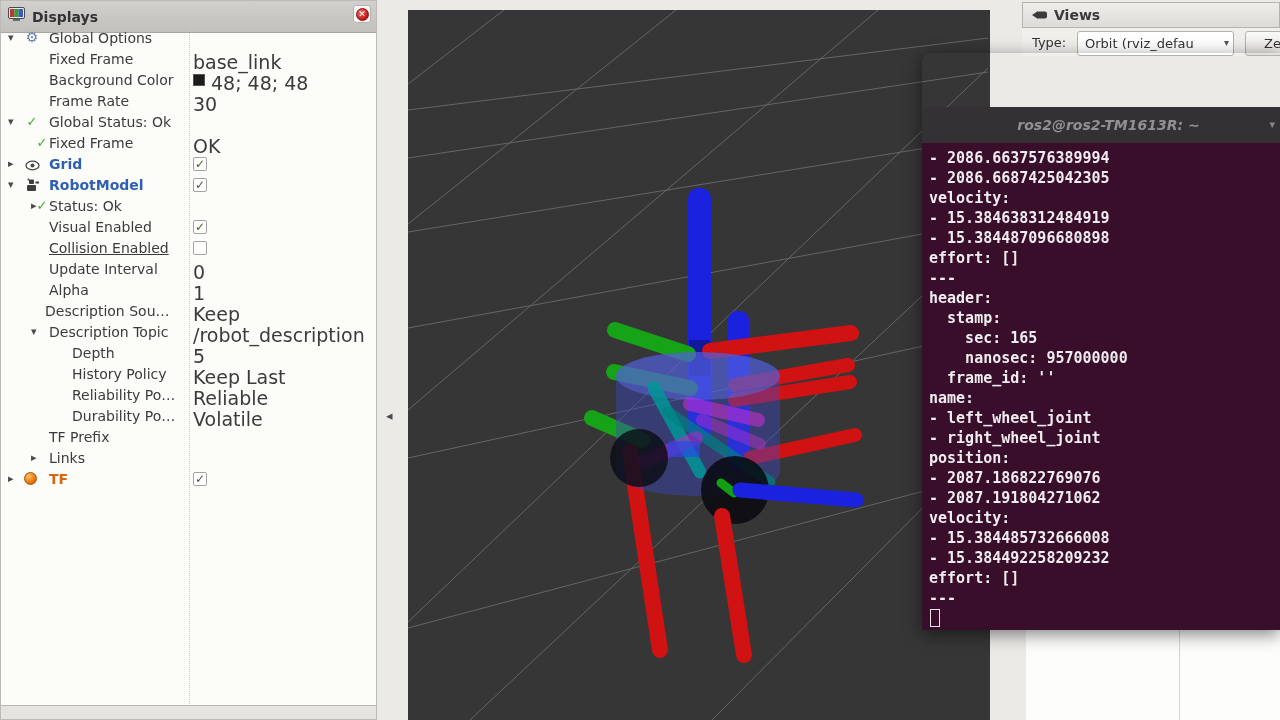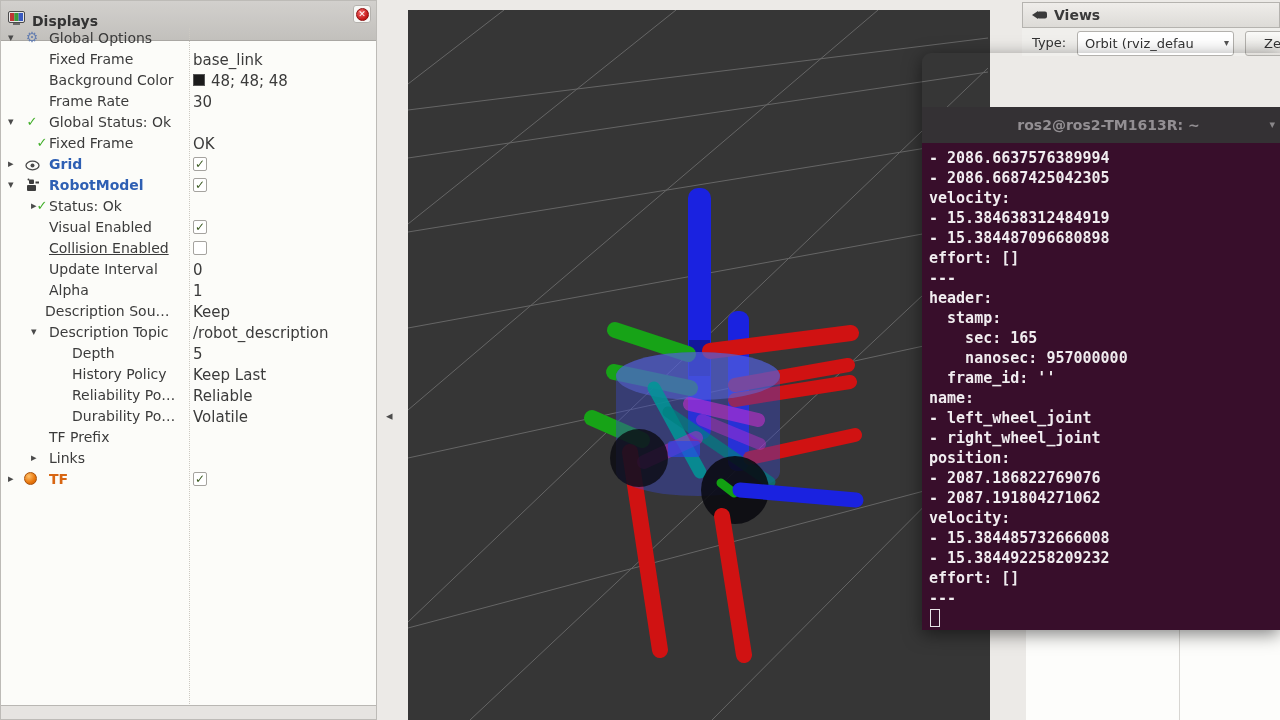--- a/index.html
+++ b/index.html
@@ -3,21 +3,21 @@
 <meta charset="utf-8">
 <style>
   * { margin:0; padding:0; box-sizing:border-box; }
   html,body { background:#101010; }
   body { font-family:"DejaVu Sans", sans-serif; }
   .screen { position:relative; width:1280px; height:720px; background:#eceae7; overflow:hidden; }
 
   
   .displays-panel { position:absolute; left:0; top:0; width:377px; height:720px;
     background:#fcfcf9; border:1px solid #bdbbb7; }
-  .panel-titlebar { position:absolute; left:0; top:0; width:100%; height:40px;
+  .panel-titlebar { position:absolute; left:0; top:0; width:100%; height:32px;
     background:linear-gradient(#d2d0cd,#c2c0bc); border-bottom:1px solid #a9a7a3;
     display:flex; align-items:center; padding:0 7px; }
   .panel-titlebar .ptitle { font-size:14px; font-weight:bold; color:#333; margin-left:7px; }
   .close-btn { position:absolute; right:5px; top:4px; width:18px; height:18px; background:#f7f7f5;
     border:1px solid #b5b3af; border-radius:3px; display:flex; align-items:center; justify-content:center; }
   .close-btn .dot { width:13px; height:13px; border-radius:50%;
     background:radial-gradient(circle at 35% 30%, #f26a6a, #c41616 70%);
     border:1px solid #8e0e0e; color:#fff; font-size:9px; line-height:11px; text-align:center; font-weight:bold; }
 
   .tree { position:absolute; left:0; top:27px; right:0; }
@@ -27,21 +27,21 @@
   .arrow { position:absolute; top:3px; font-size:11px; color:#4a4a4a; }
   .ic { position:absolute; top:2px; width:16px; height:16px; text-align:center; }
   .ic.gear { color:#667fb0; font-size:14px; top:1px; }
   .ic.chk { color:#3fae28; font-weight:bold; font-size:13px; top:2px; }
   .ic.tfball { width:13px; height:13px; border-radius:50%; top:3px;
     background:radial-gradient(circle at 35% 30%, #ffc06a, #e8760c 60%, #c85a08);
     border:1px solid #a8500a; }
   .lbl { position:absolute; top:2px; font-size:14px; color:#3b3b3b; white-space:nowrap; }
   .lbl.display-name { font-weight:bold; color:var(--display-name-blue,#2e5fb3); }
   .lbl.tf-name { font-weight:bold; color:var(--tf-orange,#d86613); }
-  .val { position:absolute; left:192px; top:2px; font-size:15px; color:#3b3b3b; white-space:nowrap; }
+  .val { position:absolute; left:192px; top:2px; font-size:19px; color:#3b3b3b; white-space:nowrap; }
   .val.swv { left:210px; }
   .swatch { position:absolute; left:192px; top:4px; width:12px; height:12px; border:1px solid #555; }
   .cb { position:absolute; left:192px; top:3px; width:14px; height:14px; background:#fff;
     border:1px solid #a5a39f; border-radius:2px; font-size:12px; line-height:13px;
     text-align:center; color:#3c5b22; font-weight:bold; }
   .panel-bottom-strip { position:absolute; left:0; bottom:0; width:100%; height:14px;
     background:#e6e4e1; border-top:1px solid #b9b7b3; }
 
   
   .collapse-handle { position:absolute; left:386px; top:408px; font-size:13px; color:#4c4c4c; }
@@ -75,21 +75,21 @@
   .term-headerbar { position:absolute; left:0; top:0; width:100%; height:54px;
     background:var(--terminal-titlebar,#3b383c); border-radius:9px 0 0 0;
     border-bottom:1px solid #2a282b; }
   .newtab-btn { position:absolute; left:13px; top:10px; width:33px; height:33px;
     border:1px solid #5a575a; border-radius:7px; background:#434044;
     display:flex; align-items:center; justify-content:center; }
   .term-title { position:absolute; left:263px; top:13px; font-size:15px; font-weight:bold;
     color:#d6d2d6; white-space:nowrap; }
   .term-tabbar { position:absolute; left:0; top:54px; width:100%; height:36px; background:#343134; }
   .tab-label { position:absolute; left:15px; right:0; top:10px; text-align:center;
-    font-size:14px; font-weight:bold; color:#938f93; white-space:nowrap; }
+    font-size:14px; font-weight:bold; color:#938f93; white-space:nowrap;font-style:italic; }
   .tab-chev { position:absolute; right:5px; top:11px; font-size:11px; color:#8a878a; }
   .term-body { position:absolute; left:0; top:90px; width:100%; height:487px;
     background:var(--terminal-background,#380e2b); overflow:hidden; }
   .term-body pre { position:absolute; left:7px; top:5px;
     font-family:"DejaVu Sans Mono", monospace; font-size:15px; font-weight:bold;
     line-height:20px; color:#f0ecef; }
   .term-cursor { position:absolute; left:8px; top:466px; width:10px; height:18px;
     border:1.5px solid #e8e4e7; }
 </style>
 </head>

